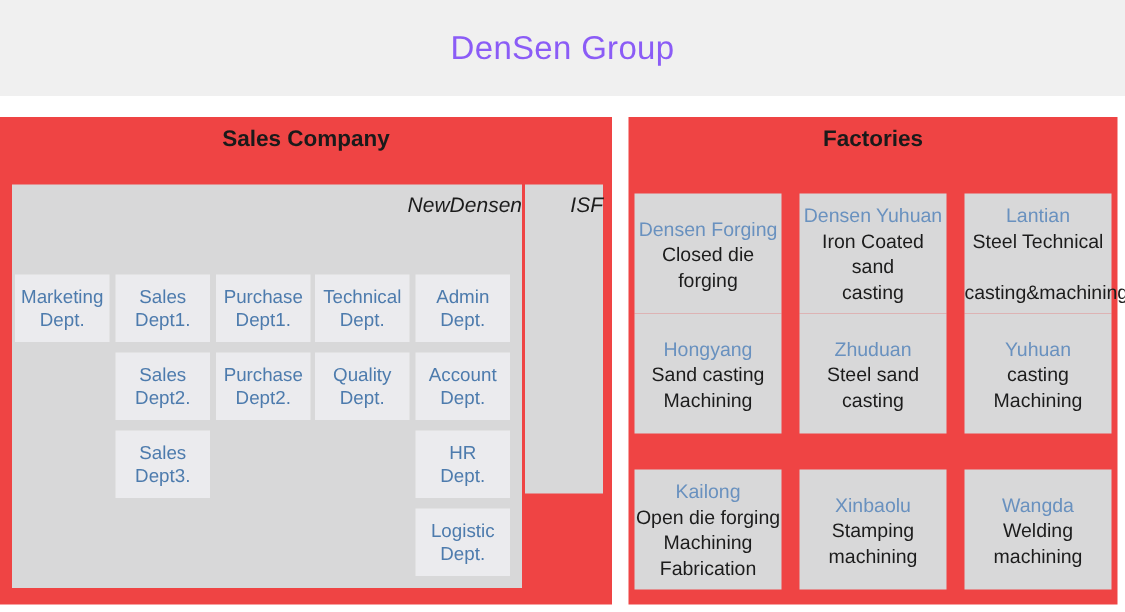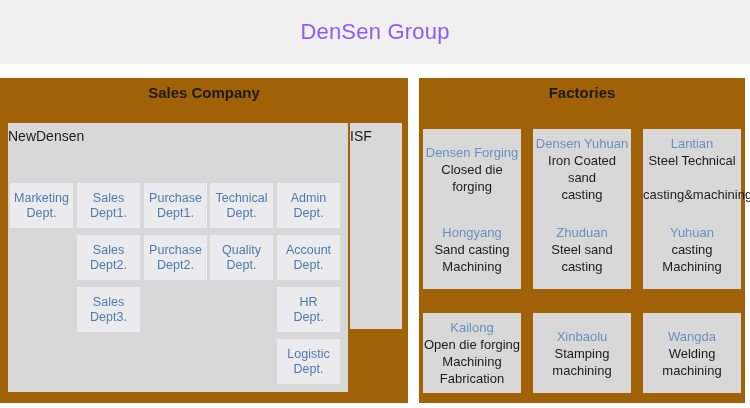--- a/index.html
+++ b/index.html
@@ -5,32 +5,32 @@
   html,body{margin:0;padding:0;}
   body{font-family:"Liberation Sans", sans-serif; background:#ffffff;}
   .page{position:relative;width:750px;height:408px;background:#ffffff;overflow:hidden;}
 
   
   .header{position:absolute;left:0;top:0;width:750px;height:64px;background:#f0f0f0;
           display:flex;align-items:center;justify-content:center;}
   .header-title{font-size:22px;font-weight:normal;color:#8b5cf6;letter-spacing:0.2px;}
 
   
-  .panel{position:absolute;top:78px;height:325px;background:#a16207;}
+  .panel{position:absolute;top:78px;height:325px;background:#ef4444;}
   .panel-left{left:0;width:408px;}
   .panel-right{left:419px;width:326px;}
   .panel-title{position:absolute;top:6px;left:0;width:100%;text-align:center;
                font-size:15px;font-weight:bold;color:#1a1a1a;}
 
   
   .gray-box{position:absolute;background:#d8d8d9;}
   .newdensen{left:8px;top:45px;width:340px;height:269px;}
   .isf{left:350px;top:45px;width:52px;height:206px;}
-  .gray-box-label{position:absolute;top:5px;left:0;width:100%;text-align:left;
-                  font-size:14px;color:#1c1c1c;}
+  .gray-box-label{position:absolute;top:5px;left:0;width:100%;text-align:right;
+                  font-size:14px;color:#1c1c1c;font-style:italic;}
 
   
   .dcell{position:absolute;width:63px;height:45px;background:#ebebee;
          display:flex;flex-direction:column;align-items:center;justify-content:center;
          text-align:center;color:#4d7bad;font-size:12.5px;line-height:15px;}
   .dcell .tline{min-height:15px;}
   .c1{left:2px}.c2{left:69px}.c3{left:136px}.c4{left:202px}.c5{left:269px}
   .r1{top:60px}.r2{top:112px}.r3{top:164px}.r4{top:216px}
 
   

